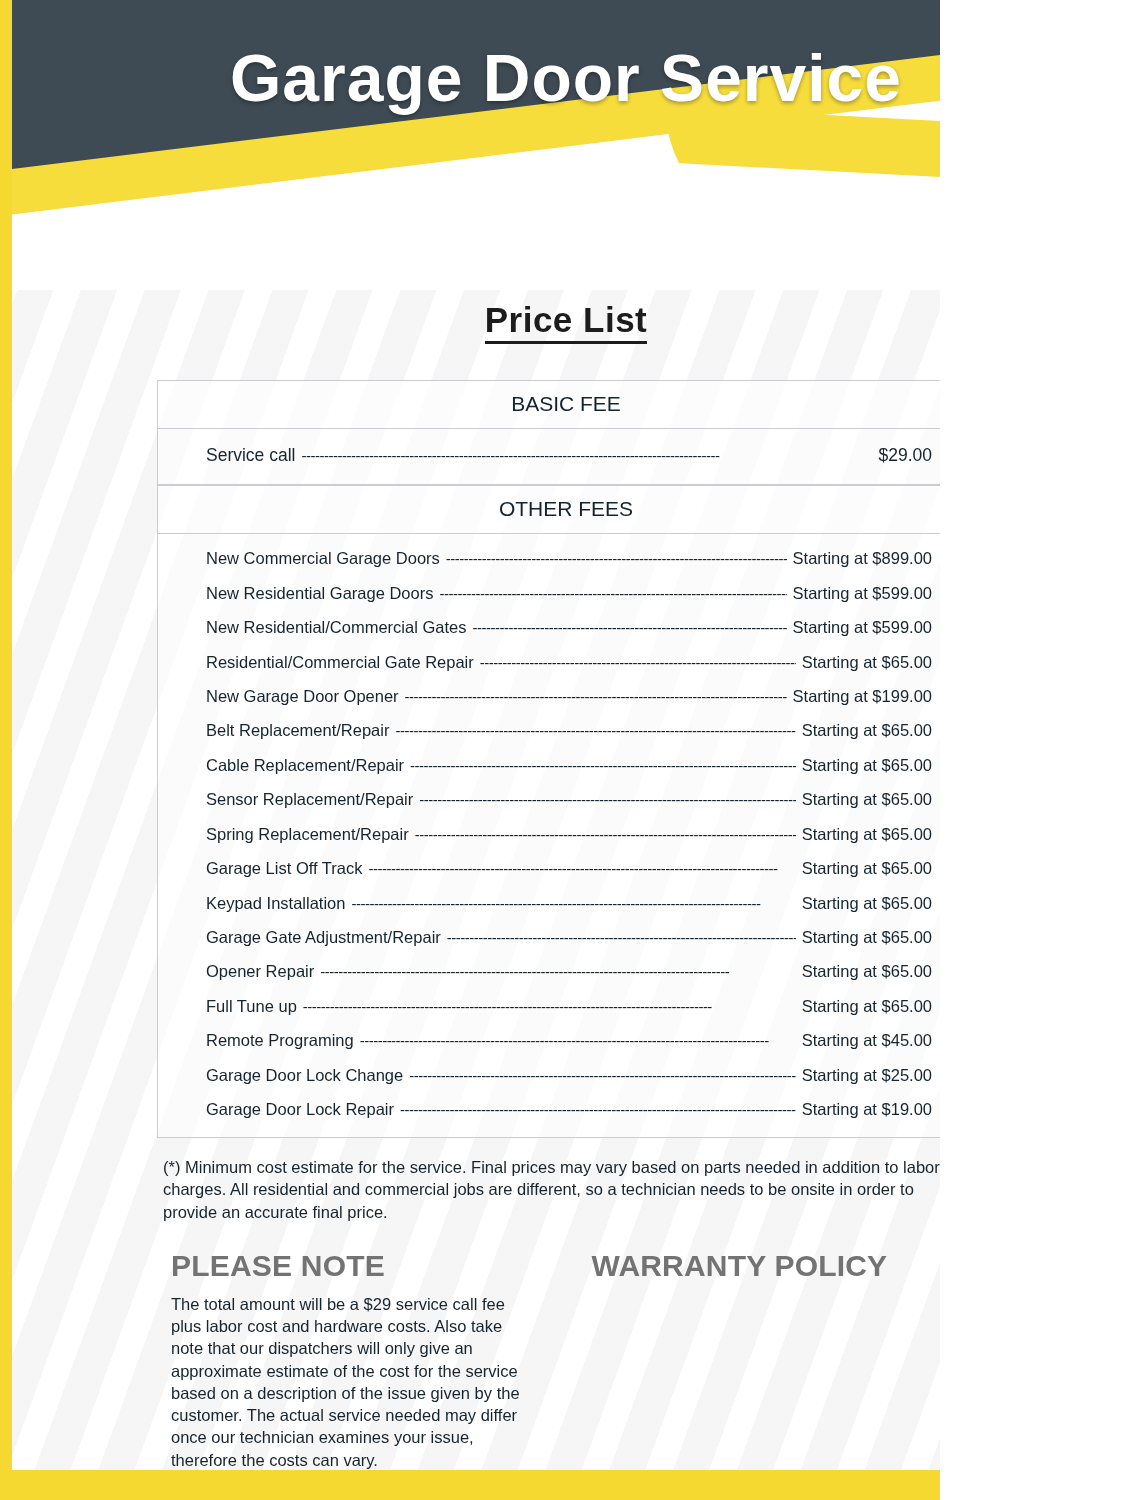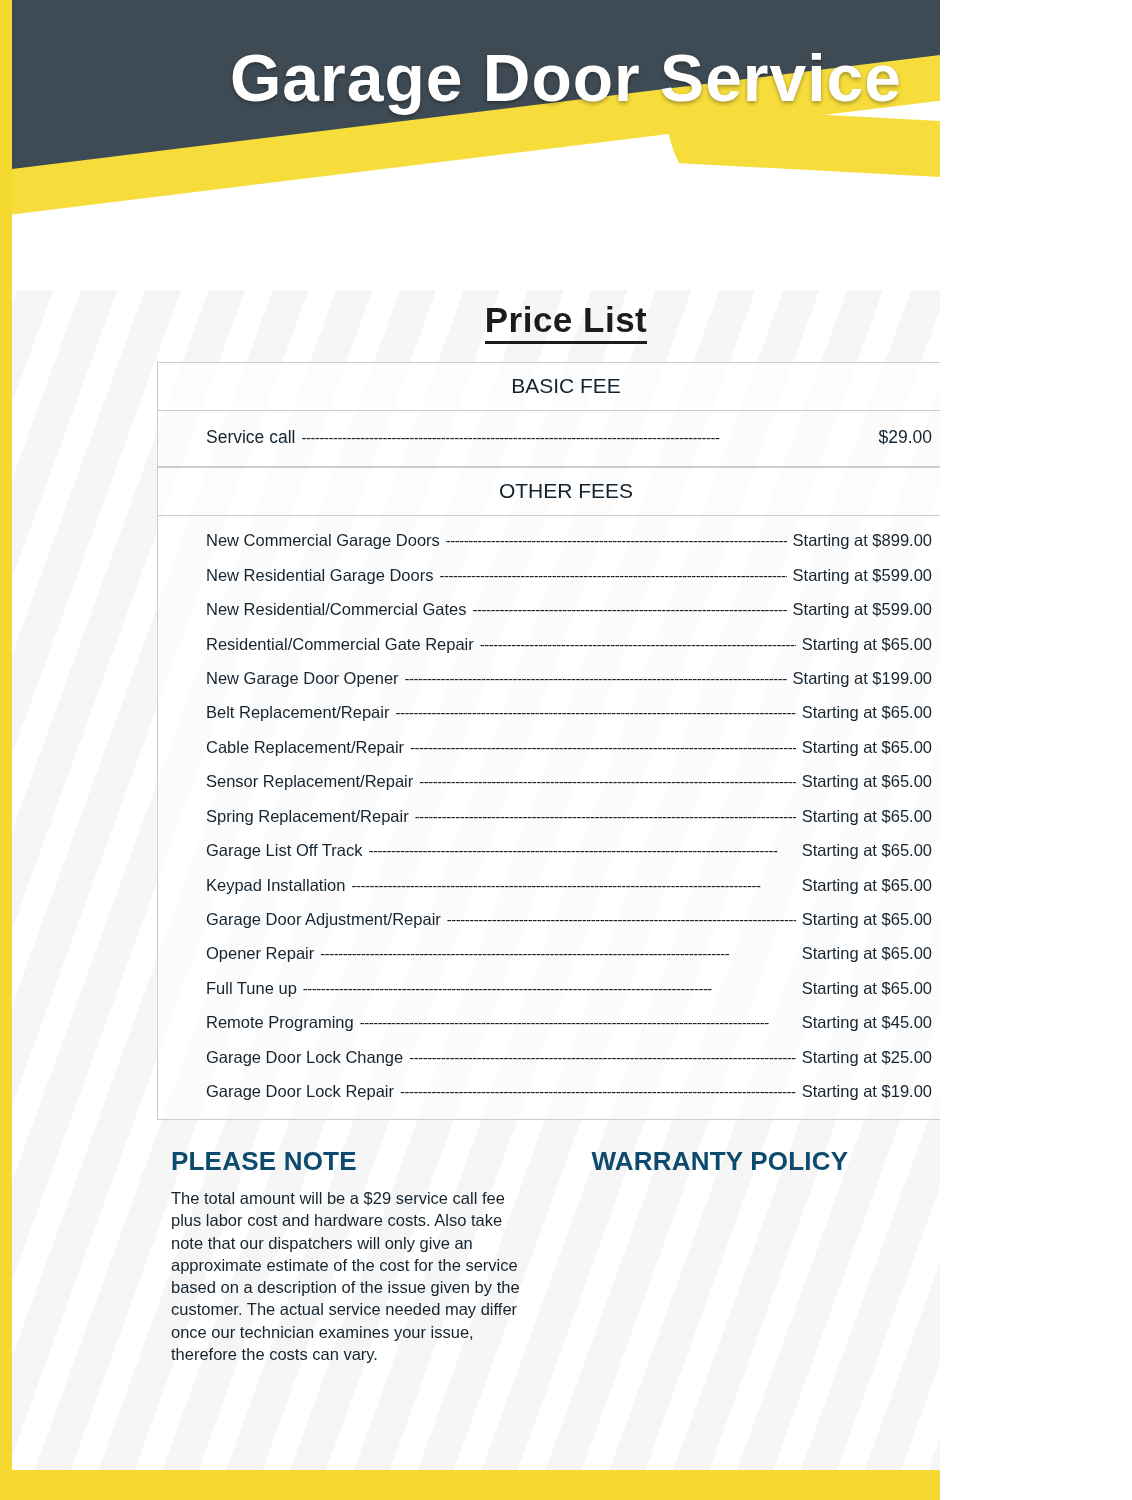--- a/index.html
+++ b/index.html
@@ -221,21 +221,21 @@
     left: 0; top: 300px;
     width: 1108px;
   }
 
   .price-title {
     text-align: center;
     font-size: 35px;
     font-weight: bold;
     color: #1c1c1c;
     letter-spacing: 0.5px;
-    margin: 0 0 22px 0;
+    margin: 0 0 40px 0;
   }
   .price-title span {
     border-bottom: 3px solid #1c1c1c;
     padding-bottom: 2px;
   }
 
   .table-box {
     position: relative;
     margin: 0 145px;
     border: 1px solid #c9cdd1;
@@ -290,23 +290,23 @@
 
   .bottom-cols {
     display: flex;
     margin: 26px 145px 0 145px;
     padding: 0 6px;
     gap: 56px;
   }
   .col-left { width: 375px; }
   .col-right { width: 380px; }
   .col-title {
-    font-size: 26px;
+    font-size: 30px;
     font-weight: bold;
-    color: #0c4a6e;
+    color: #737373;
     margin: 0 0 10px 0;
     letter-spacing: 0.2px;
   }
   .col-title.indent { padding-left: 8px; }
   .col-body {
     font-size: 16.5px;
     line-height: 1.35;
     color: #16242f;
   }
   .col-body.indent { padding-left: 8px; }
@@ -426,21 +426,21 @@
             <span class="lbl">Garage List Off Track</span>
             <span class="dots">-------------------------------------------------------------------------------------------</span>
             <span class="val">Starting at $65.00</span>
           </div>
           <div class="row">
             <span class="lbl">Keypad Installation</span>
             <span class="dots">-------------------------------------------------------------------------------------------</span>
             <span class="val">Starting at $65.00</span>
           </div>
           <div class="row">
-            <span class="lbl">Garage Door Adjustment/Repair</span>
+            <span class="lbl">Garage Gate Adjustment/Repair</span>
             <span class="dots">-------------------------------------------------------------------------------------------</span>
             <span class="val">Starting at $65.00</span>
           </div>
           <div class="row">
             <span class="lbl">Opener Repair</span>
             <span class="dots">-------------------------------------------------------------------------------------------</span>
             <span class="val">Starting at $65.00</span>
           </div>
           <div class="row">
             <span class="lbl">Full Tune up</span>
@@ -458,20 +458,21 @@
             <span class="val">Starting at $25.00</span>
           </div>
           <div class="row">
             <span class="lbl">Garage Door Lock Repair</span>
             <span class="dots">-------------------------------------------------------------------------------------------</span>
             <span class="val">Starting at $19.00</span>
           </div>
         </div>
       </div>
 
+      <div class="note-star">(*) Minimum cost estimate for the service. Final prices may vary based on parts needed in addition to labor charges. All residential and commercial jobs are different, so a technician needs to be onsite in order to provide an accurate final price.</div>
 
       <div class="bottom-cols">
         <div class="col-left">
           <div class="col-title indent">PLEASE NOTE</div>
           <div class="col-body indent">The total amount will be a $29 service call fee plus labor cost and hardware costs. Also take note that our dispatchers will only give an approximate estimate of the cost for the service based on a description of the issue given by the customer. The actual service needed may differ once our technician examines your issue, therefore the costs can vary.</div>
         </div>
         <div class="col-right">
           <div class="col-title">WARRANTY POLICY</div>
         </div>
       </div>

